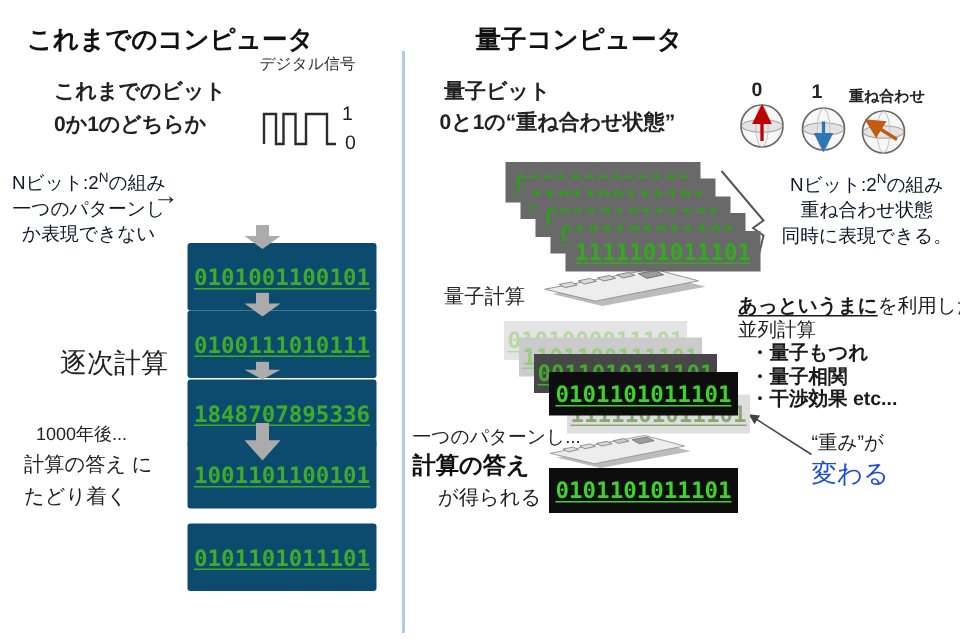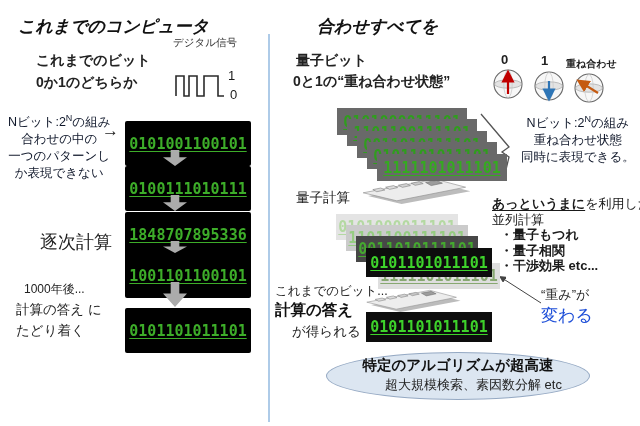--- a/index.html
+++ b/index.html
@@ -1,31 +1,31 @@
 <!DOCTYPE html>
 <html><head>
 <meta charset="utf-8">
 <style>
   html,body{margin:0;padding:0;background:#fff;}
   .canvas{position:relative;width:640px;height:426px;background:#fff;overflow:hidden;
           font-family:"Liberation Sans","DejaVu Sans",sans-serif;color:#1a1a1a;}
   .abs{position:absolute;}
   .divider{position:absolute;left:268px;top:34px;width:2px;height:388px;background:#aecbe8;}
 
-  .h-title{font-size:17px;font-weight:bold;color:#111;white-space:nowrap;font-style:italic;}
+  .h-title{font-size:17px;font-weight:bold;color:#111;white-space:nowrap;}
   .sub-bold{font-size:14px;font-weight:600;color:#222;white-space:nowrap;line-height:21px;}
   .small-note{font-size:12.5px;color:#0f172a;line-height:17px;white-space:nowrap;text-align:center;}
   .tiny{font-size:10.5px;color:#333;white-space:nowrap;}
   sup{font-size:9px;}
 
   
   .bin{font-family:"DejaVu Sans Mono",monospace;font-weight:bold;font-size:15px;
        text-decoration:underline;text-underline-offset:2px;letter-spacing:0px;white-space:nowrap;}
-  .reg{position:absolute;left:125px;width:126px;height:45px;background:#000000;border-radius:2px;
-       display:flex;align-items:center;justify-content:center;color:#3dad29;}
+  .reg{position:absolute;left:125px;width:126px;height:45px;background:#0c4a6e;border-radius:2px;
+       display:flex;align-items:center;justify-content:center;color:#3dad29;margin-top:41px;}
   .r1{top:121px}.r2{top:166px}.r3{top:212px}.r4{top:253px}.r5{top:308px}
 
   
   .dn-arrow{position:absolute;left:163px;width:24px;background:#ababab;
             clip-path:polygon(32% 0,68% 0,68% 46%,100% 46%,50% 100%,0 46%,32% 46%);
             filter:drop-shadow(0 0 1px #6d6d6d);}
   .a1{top:150px;height:16px}.a2{top:195px;height:16px}.a3{top:241px;height:12px}.a4{top:282px;height:25px}
 
   
   .st1{position:absolute;width:130px;height:27px;background:#696969;display:flex;
@@ -67,21 +67,20 @@
 
   <div class="abs tiny" style="left:173px;top:36px">デジタル信号</div>
   <svg class="abs" style="left:174px;top:64px" width="52" height="38">
     <polyline points="2,32 2,12 10,12 10,32 15,32 15,12 23,12 23,32 30,32 30,12 44,12 44,32 50,32" fill="none" stroke="#2b2b2b" stroke-width="1.6"></polyline>
   </svg>
   <div class="abs" style="left:228px;top:68px;font-size:13px">1</div>
   <div class="abs" style="left:230px;top:87px;font-size:13px">0</div>
 
   <div class="abs small-note" style="left:8px;top:110px">
     <div><span>Nビット:2</span><sup>N</sup><span>の組み</span></div>
-    <div>合わせの中の</div>
     <div>一つのパターンし</div>
     <div>か表現できない</div>
   </div>
   <div class="abs" style="left:102px;top:121px;font-size:17px;color:#222">→</div>
 
   <div class="reg r1 bin">0101001100101</div>
   <div class="reg r2 bin">0100111010111</div>
   <div class="reg r3 bin">1848707895336</div>
   <div class="reg r4 bin">1001101100101</div>
   <div class="reg r5 bin">0101101011101</div>
@@ -90,21 +89,21 @@
   <div class="dn-arrow a2"></div>
   <div class="dn-arrow a3"></div>
   <div class="dn-arrow a4"></div>
 
   <div class="abs" style="left:40px;top:230px;font-size:18px;color:#222">逐次計算</div>
 
   <div class="abs" style="left:24px;top:281px;font-size:12px;color:#222">1000年後...</div>
   <div class="abs" style="left:16px;top:301px;font-size:13.5px;color:#222">計算の答え に</div>
   <div class="abs" style="left:16px;top:322px;font-size:13.5px;color:#222">たどり着く</div>
 
-  <div class="abs h-title" style="left:317px;top:15px">合わせすべてを</div>
+  <div class="abs h-title" style="left:317px;top:15px">量子コンピュータ</div>
 
   <div class="abs sub-bold" style="left:296px;top:50px">量子ビット</div>
   <div class="abs sub-bold" style="left:293px;top:71px">0と1の“重ね合わせ状態”</div>
 
   <div class="bloch-label" style="left:501px;top:52px">0</div>
   <div class="bloch-label" style="left:541px;top:53px">1</div>
   <div class="bloch-label" style="left:566px;top:57px;font-size:10px">重ね合わせ</div>
 
   <svg class="abs" style="left:492px;top:67px" width="32" height="34">
     <defs>
@@ -186,33 +185,29 @@
     <defs>
         <marker id="ahg" markerWidth="7" markerHeight="7" refX="3.5" refY="3.5" orient="auto">
           <path d="M0,0 L7,3.5 L0,7 z" fill="#444"></path>
         </marker>
       </defs>
     <line x1="43" y1="29" x2="4" y2="4" stroke="#444" stroke-width="1" marker-end="url(#ahg)"></line>
   </svg>
   <div class="abs" style="left:541px;top:286px;font-size:13px;color:#222">“重み”が</div>
   <div class="abs" style="left:541px;top:304px;font-size:17px;color:#1d4ed8">変わる</div>
 
-  <div class="abs" style="left:275px;top:283px;font-size:12.5px;color:#222">これまでのビット...</div>
+  <div class="abs" style="left:275px;top:283px;font-size:12.5px;color:#222">一つのパターンし...</div>
   <div class="abs" style="left:275px;top:300px;font-size:15.5px;font-weight:bold;color:#111">計算の答え</div>
   <div class="abs" style="left:292px;top:323px;font-size:13.5px;color:#222">が得られる</div>
 
   <svg class="abs" style="left:364px;top:284px" width="98" height="28" viewBox="0 0 140 40">
     <polygon points="10,30 100,14 138,24 52,40" fill="#bcbcbc"></polygon>
     <polygon points="4,26 94,9 132,19 46,36" fill="#ededed" stroke="#909090" stroke-width="0.8"></polygon>
     <polygon points="16,22 26,20 31,22.5 21,24.7" fill="#dcdcdc" stroke="#777" stroke-width="0.7"></polygon>
     <polygon points="32,19 42,17 47,19.5 37,21.7" fill="#dcdcdc" stroke="#777" stroke-width="0.7"></polygon>
     <polygon points="48,16.5 58,14.5 63,17 53,19.2" fill="#d2d2d2" stroke="#777" stroke-width="0.7"></polygon>
     <polygon points="64,14 74,12 79,14.5 69,16.7" fill="#c8c8c8" stroke="#777" stroke-width="0.7"></polygon>
     <polygon points="82,13 96,10.5 103,14 89,17" fill="#9c9c9c" stroke="#666" stroke-width="0.7"></polygon>
   </svg>
 
   <div class="ans-box bin">0101101011101</div>
 
-  <div class="hl-ellipse">
-    <div class="hl-title">特定のアルゴリズムが超高速</div>
-    <div class="hl-sub">超大規模検索、素因数分解  etc</div>
-  </div>
 </div>
 
 </body></html>

